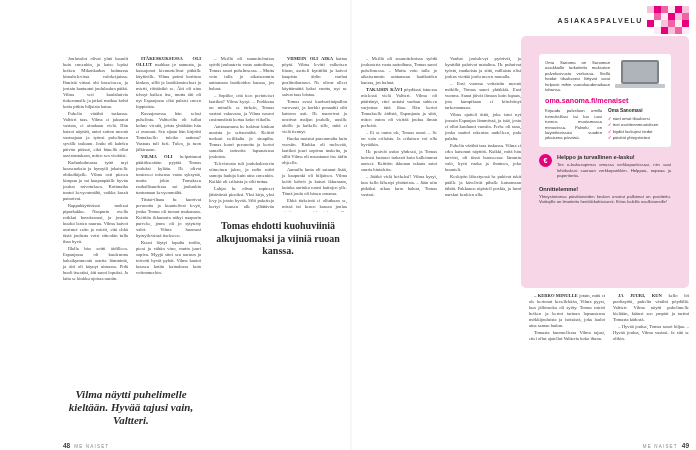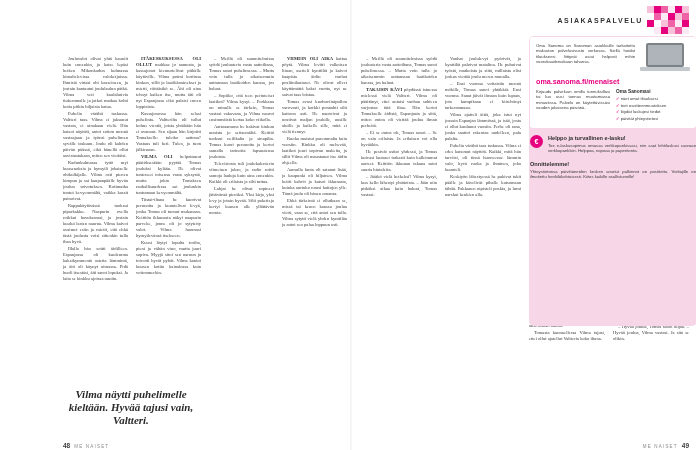--- a/index.html
+++ b/index.html
@@ -38,22 +38,22 @@
          font-family:"Liberation Sans",sans-serif;color:#3a3a3a;}
   .panel-head{position:relative;height:30px;}
   .panel-label{position:absolute;right:46px;top:11px;font-size:7px;font-weight:bold;
                letter-spacing:1.6px;color:#333;}
   .mosaic{position:absolute;right:0;top:0;width:42px;height:28px;display:grid;
           grid-template-columns:repeat(6,7px);grid-auto-rows:7px;}
   .mosaic i{display:block;width:7px;height:7px;}
   .m1{background:#e6007e;} .m2{background:#f062a8;} .m3{background:#f9c0da;}
   .m4{background:#fde9f3;} .m0{background:transparent;}
 
-  .panel-box{position:absolute;left:8px;top:30px;width:168px;height:290px;background:#f7d7e7;
-             border-radius:5px;padding:1px;box-sizing:border-box;overflow:hidden;}
+  .panel-box{position:absolute;left:0;top:30px;width:168px;height:252px;background:#f7d7e7;
+             border-radius:5px;padding:18px;box-sizing:border-box;overflow:hidden;}
   .panel-card{background:#fff;border-radius:3px;padding:6px;}
   .card-top{display:flex;gap:5px;}
   .card-intro{flex:1;font-size:4.2px;line-height:5.4px;text-align:justify;}
   .laptop{width:50px;height:30px;position:relative;flex:none;}
   .laptop .screen{position:absolute;left:6px;top:0;width:38px;height:24px;background:#aeb4ba;
                   border:2px solid #7d8287;border-radius:2px;box-sizing:border-box;}
   .laptop .base{position:absolute;left:0;top:24px;width:50px;height:4px;background:#c3c8cd;border-radius:1px;}
   .card-title{color:#e6007e;font-weight:bold;font-size:7.2px;margin:4px 0 3px;}
   .card-cols{display:flex;gap:6px;}
   .card-col{flex:1;font-size:4.2px;line-height:5.4px;text-align:justify;}
@@ -98,20 +98,21 @@
       </div>
     <div class="col">
         <p class="para"><b>VIIMEIN OLI AIKA </b>kattaa pöytä. Vilma levitti valkoisen liinan, asetteli kynttilät ja kaivoi kaapista äidin vanhat posliinilautaset. Ne olivat olleet käyttämättä kaksi vuotta, nyt ne saivat taas loistaa.</p>
         <p class="para">Tomas avasi kuohuviinipullon varovasti, ja korkki ponnahti silti kattoon asti. He nauroivat ja nostivat maljan joululle, uusille aluille ja kaikelle sille, mitä ei vielä tiennyt.</p>
         <p class="para">Ruoka maistui paremmalta kuin vuosiin. Kinkku oli mehevää, laatikot juuri sopivan makeita, ja sillit Vilma oli maustanut itse äidin ohjeella.</p>
         <p class="para">Aamulla lunta oli satanut lisää, ja kaupunki oli hiljainen. Vilma keitti kahvit ja katsoi ikkunasta, kuinka aurinko nousi kattojen ylle. Tämä joulu oli hänen omansa.</p>
         <p class="para">Ehkä tärkeintä ei ollutkaan se, missä tai kenen kanssa joulua vietti, vaan se, että antoi sen tulla. Vilma sytytti vielä yhden kynttilän ja antoi sen palaa loppuun asti.</p>
       </div>
   </div>
 
+  <div class="story-heading">Tomas ehdotti kuohuviiniä alkujuomaksi ja viiniä ruoan kanssa.</div>
 
   <div class="pull-quote">Vilma näytti puhelimelle kieltään. Hyvää tajusi vain, Valtteri.</div>
 
   <div class="cols right-cols">
     <div class="rcol">
         <p class="para">– Meillä oli suunnitelmissa syödä jouluateria vasta aattoiltana, Tomas sanoi puhelimessa. – Mutta voin tulla jo aikaisemmin auttamaan laatikoiden kanssa, jos haluat.</p>
         <p class="para"><b>TAKAISIN KÄVI </b>pöydässä istuessa mielessä vielä Valtteri. Vilma oli päättänyt, ettei antaisi vanhan suhteen varjostaa tätä iltaa. Hän kertoi Tomakselle äidistä, Espanjasta ja siitä, miten outoa oli viettää joulua ilman perhettä.</p>
         <p class="para">– Ei se outoa ole, Tomas sanoi. – Se on vain erilaista. Ja erilainen voi olla hyvääkin.</p>
         <p class="para">He pesivät astiat yhdessä, ja Tomas kuivasi lautaset tarkasti kuin kalleimmat aarteet. Keittiön ikkunan takana satoi suuria hiutaleita.</p>
         <p class="para">– Jäätkö vielä hetkeksi? Vilma kysyi, kun kello lähestyi yhtätoista. – Jään niin pitkäksi aikaa kuin haluat, Tomas vastasi.</p>

